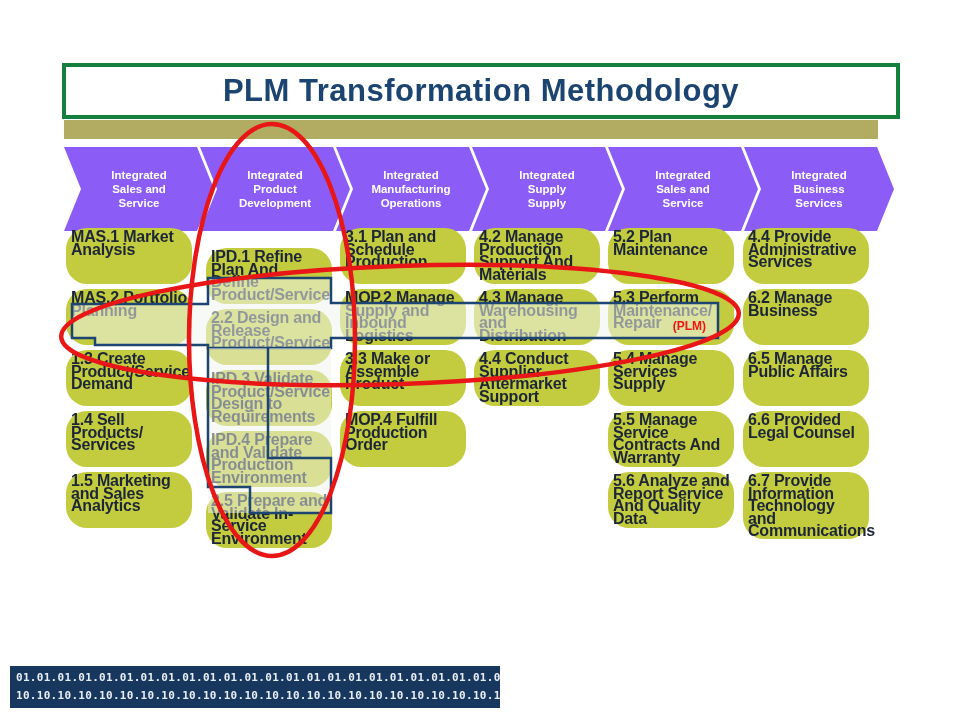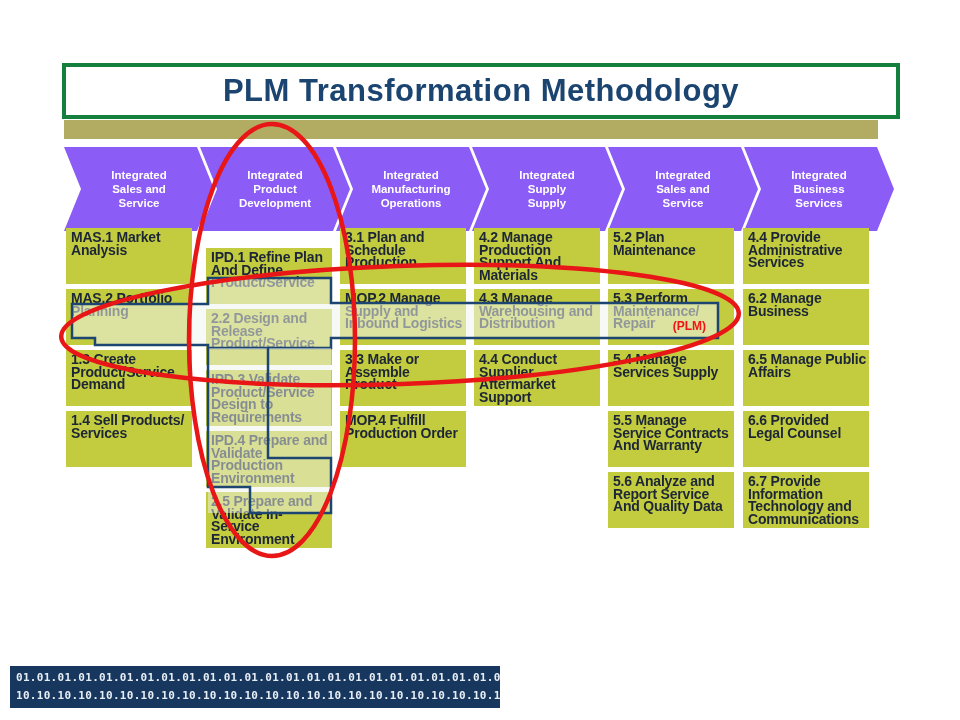--- a/index.html
+++ b/index.html
@@ -16,21 +16,21 @@
 
   
   .arrow{position:absolute;top:147px;width:150px;height:84px;background:#8b5cf6;
          clip-path:polygon(0 0,calc(100% - 17px) 0,100% 50%,calc(100% - 17px) 100%,0 100%,17px 50%);
          display:flex;flex-direction:column;align-items:center;justify-content:center;}
   .arrow .ln{color:#ffffff;font-size:11.5px;font-weight:bold;line-height:14px;text-align:center;white-space:nowrap;}
 
   
   .col{position:absolute;top:228px;width:126px;display:flex;flex-direction:column;gap:5px;}
   .box{background:#c3cc3e;min-height:56px;box-sizing:border-box;padding:3px 3px 1px 5px;
-       font-size:14px;font-weight:bold;color:#1c2636;line-height:12.5px;letter-spacing:-.2px;}
+       font-size:16px;font-weight:bold;color:#1c2636;line-height:12.5px;letter-spacing:-.2px;border-radius:21px;}
 
   
   .overlay{position:absolute;left:0;top:0;width:960px;height:720px;pointer-events:none;}
   .band-fill{fill:rgba(240,244,238,.55);stroke:#1c4572;stroke-width:2.5;}
   .corr-fill{fill:rgba(240,244,238,.5);stroke:none;}
   .corr-line{fill:none;stroke:#1c4572;stroke-width:2.5;}
   .red-ellipse{fill:none;stroke:#e81616;stroke-width:4.5;}
 
   .plm{position:absolute;left:638px;top:319px;width:68px;text-align:right;
        font-size:12px;font-weight:600;color:#f01414;z-index:4;}
@@ -84,20 +84,21 @@
         <div class="ln">Services</div>
       </div>
     </div>
 
   <div id="columns">
       <div class="col" style="left: 66px;">
         <div class="box">MAS.1 Market Analysis</div>
         <div class="box">MAS.2 Portfolio Planning</div>
         <div class="box">1.3 Create Product/Service Demand</div>
         <div class="box">1.4 Sell Products/ Services</div>
+        <div class="box">1.5 Marketing and Sales Analytics</div>
       </div>
       <div class="col" style="left: 206px; margin-top: 20px;">
         <div class="box">IPD.1 Refine Plan And Define Product/Service</div>
         <div class="box">2.2 Design and Release Product/Service</div>
         <div class="box">IPD.3 Validate Product/Service Design to Requirements</div>
         <div class="box">IPD.4 Prepare and Validate Production Environment</div>
         <div class="box">2.5 Prepare and Validate In-Service Environment</div>
       </div>
       <div class="col" style="left: 340px;">
         <div class="box">3.1 Plan and Schedule Production</div>

